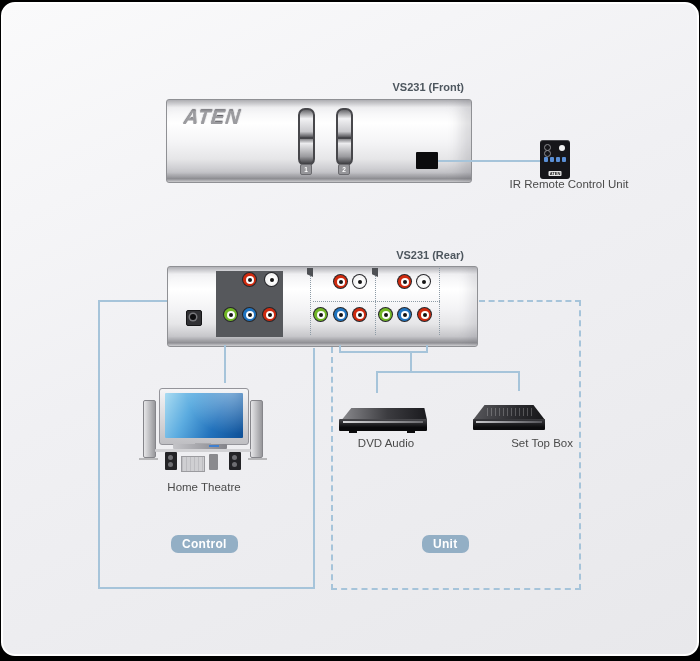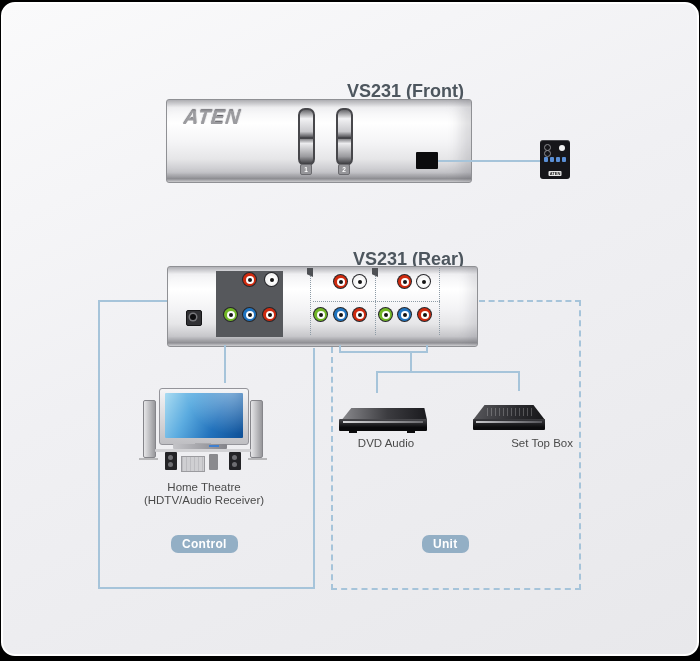--- a/index.html
+++ b/index.html
@@ -1,21 +1,21 @@
 <!DOCTYPE html>
 <html><head>
 <meta charset="utf-8">
 <style>
   html,body{margin:0;padding:0;background:#000;}
   #stage{position:relative;width:700px;height:661px;background:#000;overflow:hidden;
          font-family:"Liberation Sans",sans-serif;}
   #card{position:absolute;left:1px;right:1px;top:2px;bottom:5px;border-radius:14px;
         border:2px solid #fff;
         background:linear-gradient(155deg,#fafafb 0%,#f0f0f3 45%,#e8e8eb 100%);}
-  .title{position:absolute;right:233px;font-size:18px;font-weight:bold;color:#4d565e;}
+  .title{position:absolute;right:233px;font-size:11px;font-weight:bold;color:#4d565e;}
   .panel{position:absolute;border:1px solid #8f9094;border-radius:3px;
          background:linear-gradient(180deg,#b9b9bd 0%,#f2f2f4 9%,#ffffff 28%,#f4f4f6 52%,
                     #e6e6e8 72%,#c6c6ca 88%,#939397 96%,#d8d8da 100%);}
   #front-panel{left:163px;top:95px;width:304px;height:82px;
          box-shadow:inset -10px 0 14px rgba(60,60,70,.18);}
   #rear-panel{left:164px;top:262px;width:309px;height:79px;
          box-shadow:inset -8px 0 12px rgba(60,60,70,.12);}
   #aten-logo{position:absolute;left:181px;top:102px;font-size:20px;font-weight:bold;
          font-style:italic;letter-spacing:1px;color:#9b9b9f;transform:skewX(-6deg);
          text-shadow:0 1px 1px #fff,0 -1px 1px #55555a;}
@@ -126,20 +126,21 @@
   <div id="remote">
     <div class="r-ring" style="left:4px;top:3px;"></div>
     <div class="r-ring" style="left:4px;top:9px;"></div>
     <div id="r-dot"></div>
     <div class="r-blue" style="left:4px;"></div>
     <div class="r-blue" style="left:10px;"></div>
     <div class="r-blue" style="left:16px;"></div>
     <div class="r-blue" style="left:22px;"></div>
     <div id="r-brand">ATEN</div>
   </div>
+  <div class="lbl" style="left:481px;top:174px;width:170px;">IR Remote Control Unit</div>
 
   <div class="title" style="top:245px;">VS231 (Rear)</div>
 
   <div id="rear-panel" class="panel"></div>
   <div id="pwr-jack"></div>
   <div id="out-box" style="background: rgb(86, 88, 92);"></div>
 
   <div class="rca" style="left: 240px; top: 269px; background: rgb(207, 42, 14);"></div>
   <div class="rca" style="left: 262px; top: 269px; background: rgb(245, 245, 245);"></div>
   <div class="rca" style="left: 221px; top: 304px; background: rgb(114, 182, 38);"></div>
@@ -194,21 +195,20 @@
     </div>
     <div id="tv-neck"></div>
     <div id="ht-av"></div>
     <div id="ht-shelf"></div>
     <div class="spk-s" style="left:28px;"></div>
     <div id="ht-sub"></div>
     <div id="ht-ctr"></div>
     <div class="spk-s" style="left:92px;"></div>
   </div>
   <div class="lbl" style="left:121px;top:477px;width:160px;text-align:center;">Home Theatre</div>
-  <div class="lbl" style="left:121px;top:490px;width:160px;">(HDTV/Audio Receiver)</div>
 
   <div id="dvd" class="avdev">
     <div class="top"></div>
     <div class="body"></div>
     <div class="stripe"></div>
     <div class="feet"></div>
   </div>
   <div id="stb" class="avdev">
     <div class="top"></div>
     <div class="body"></div>

